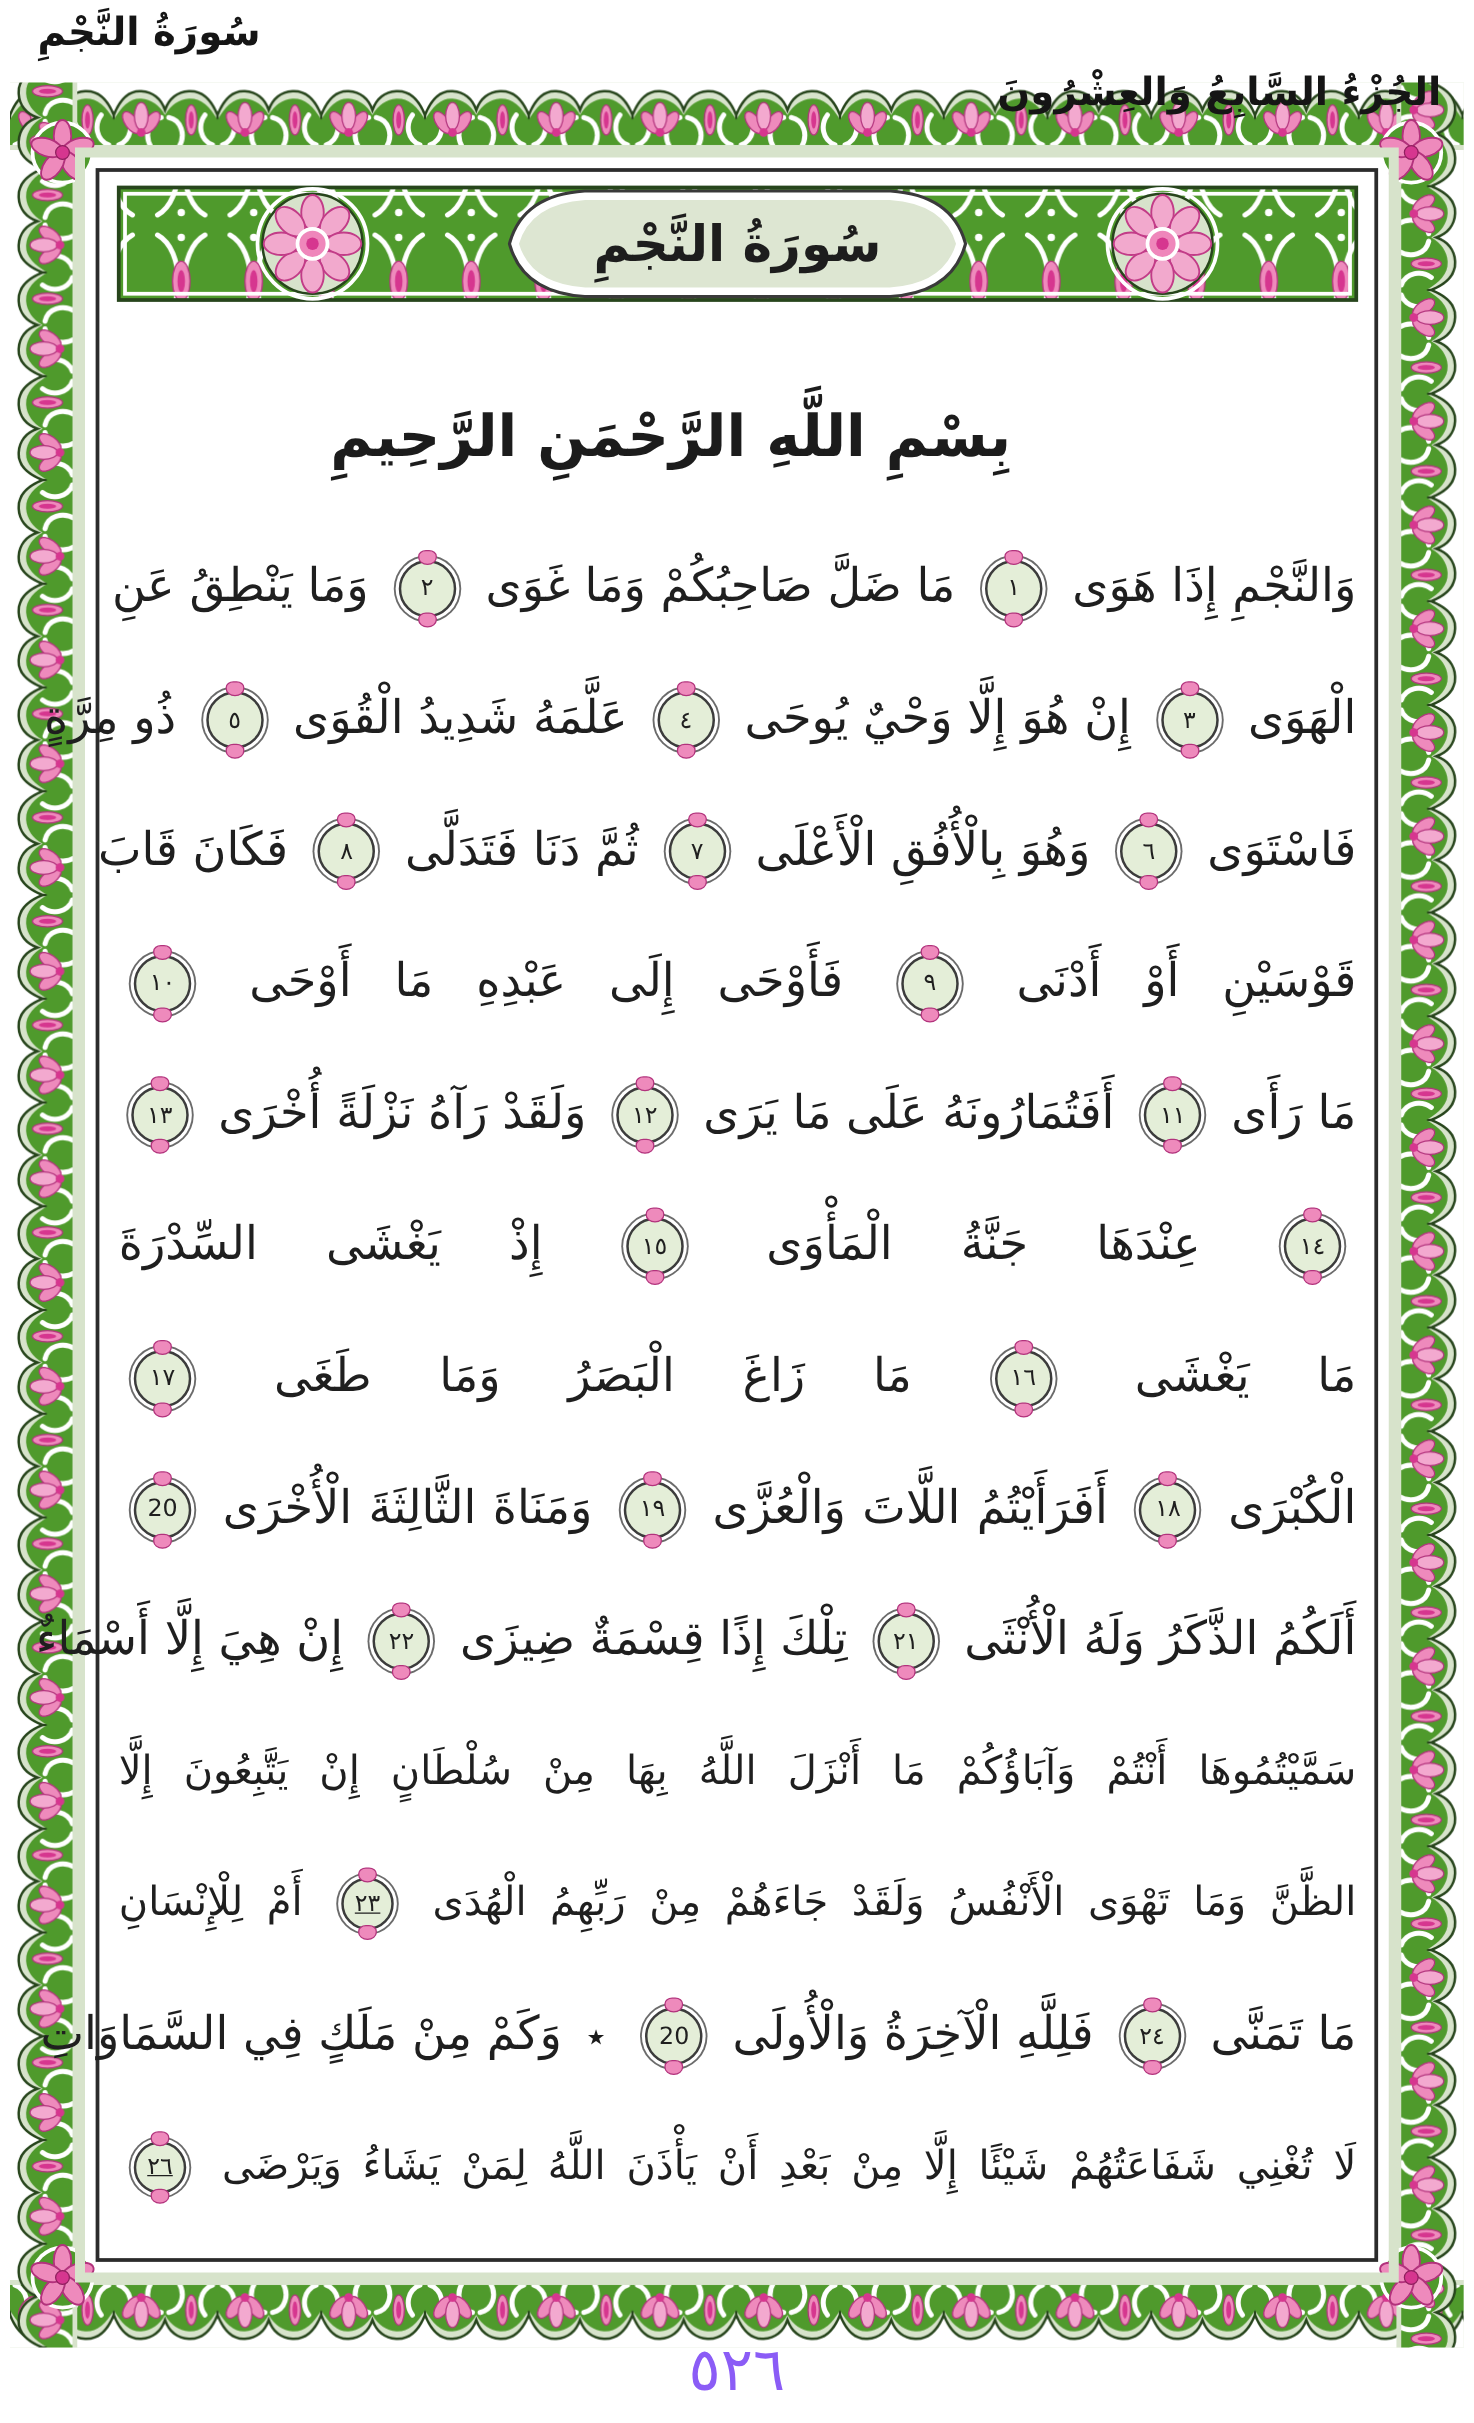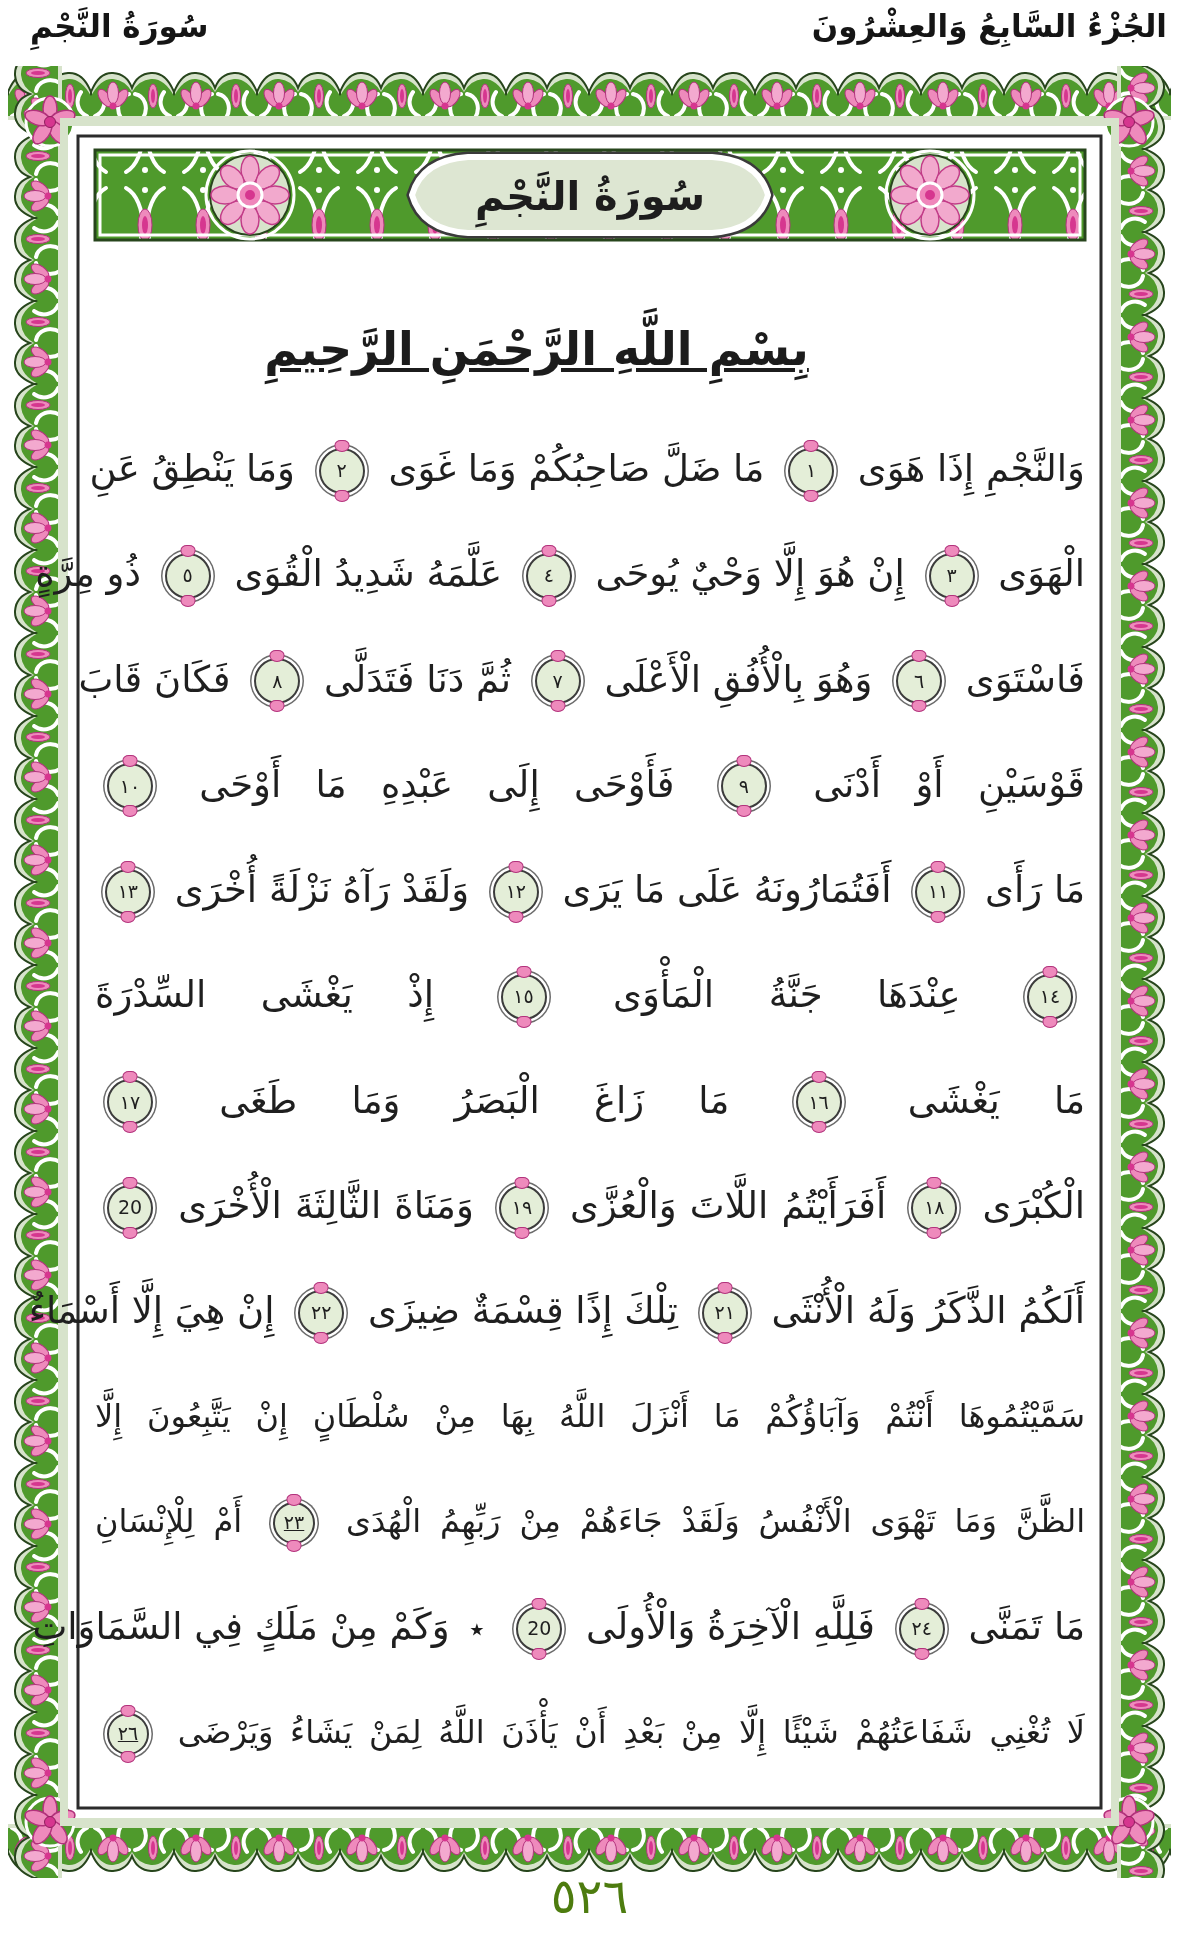--- a/index.html
+++ b/index.html
@@ -1,29 +1,29 @@
 <!DOCTYPE html>
 <html lang="ar"><head>
 <meta charset="utf-8">
 <style>
   html,body{margin:0;padding:0;background:#ffffff;}
   #page{position:relative;width:1179px;height:1938px;background:#ffffff;overflow:hidden;
         font-family:"DejaVu Sans",sans-serif;color:#1c1c1c;}
   #deco{position:absolute;left:0;top:0;}
 
   .hdr{position:absolute;top:8px;font-size:31px;font-weight:bold;color:#151515;letter-spacing:0.5px;}
-  #hdr-right{right:12px;}
+  #hdr-right{right:26px;margin-top:48px;}
   #hdr-left{left:30px;}
 
   #surah-title{position:absolute;left:422px;top:160px;width:336px;height:72px;
       display:flex;align-items:center;justify-content:center;
       font-size:40px;font-weight:bold;color:#1d1d1d;}
 
   #bismillah{position:absolute;left:0;top:322px;width:1073px;text-align:center;
-      font-size:46px;font-weight:600;color:#1c1c1c;text-decoration:underline;}
+      font-size:46px;font-weight:600;color:#1c1c1c;}
 
   #lines{position:absolute;left:95px;top:416px;width:990px;}
   .qline{direction:rtl;text-align:justify;text-align-last:justify;
       height:105.3px;line-height:105.3px;font-size:37px;font-weight:500;
       color:#1f1f1f;white-space:nowrap;}
   .qline.small{font-size:32px;}
   .qtext{vertical-align:baseline;}
 
   .aya{display:inline-flex;align-items:center;justify-content:center;
       width:42px;height:42px;border-radius:50%;background:#e4eed8;
@@ -33,21 +33,21 @@
   .aya::before,.aya::after{content:"";position:absolute;left:50%;transform:translateX(-50%);
       width:13px;height:10px;border-radius:50% 50% 60% 60%;
       background:#ee8abc;border:1px solid #b2327c;}
   .aya::before{top:-10px;}
   .aya::after{bottom:-10px;}
   .aya-n{font-size:19px;line-height:1;color:#1f1f1f;}
 
   .hizb-star{font-size:28px;vertical-align:middle;margin:0 8px;color:#1c1c1c;}
 
   #page-number{position:absolute;left:0;top:1868px;width:1179px;text-align:center;
-      font-size:48px;color:#4d7c0f;}
+      font-size:48px;color:#8b5cf6;}
 </style>
 </head>
 <body>
 
 <div id="page">
 
   <svg id="deco" width="1179" height="1938" viewBox="0 0 1179 1938" aria-hidden="true">
     <defs>
       <pattern id="btile" width="83" height="54" patternUnits="userSpaceOnUse">
         <path d="M0,54 L0,26 Q8,6 22,7 Q36,8 41,22 Q46,8 60,7 Q75,6 83,26 L83,54 Z" fill="#d7e3cb" stroke="#27451c" stroke-width="2"></path>

